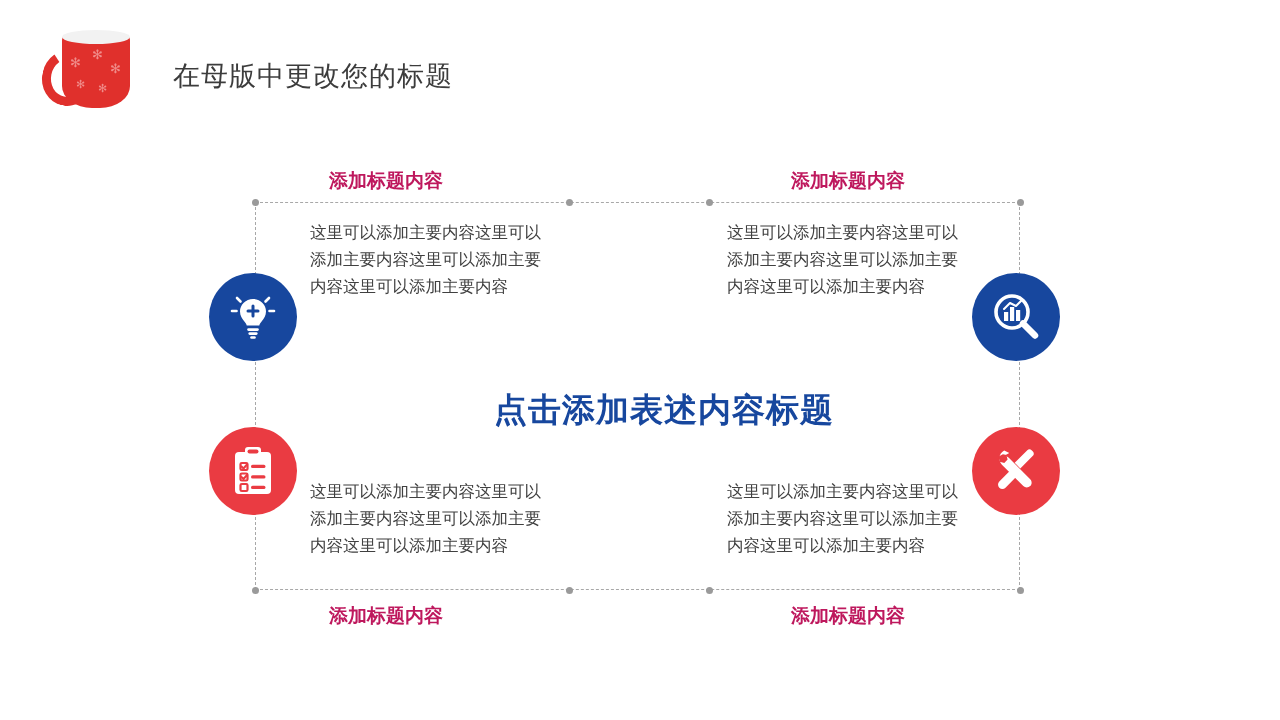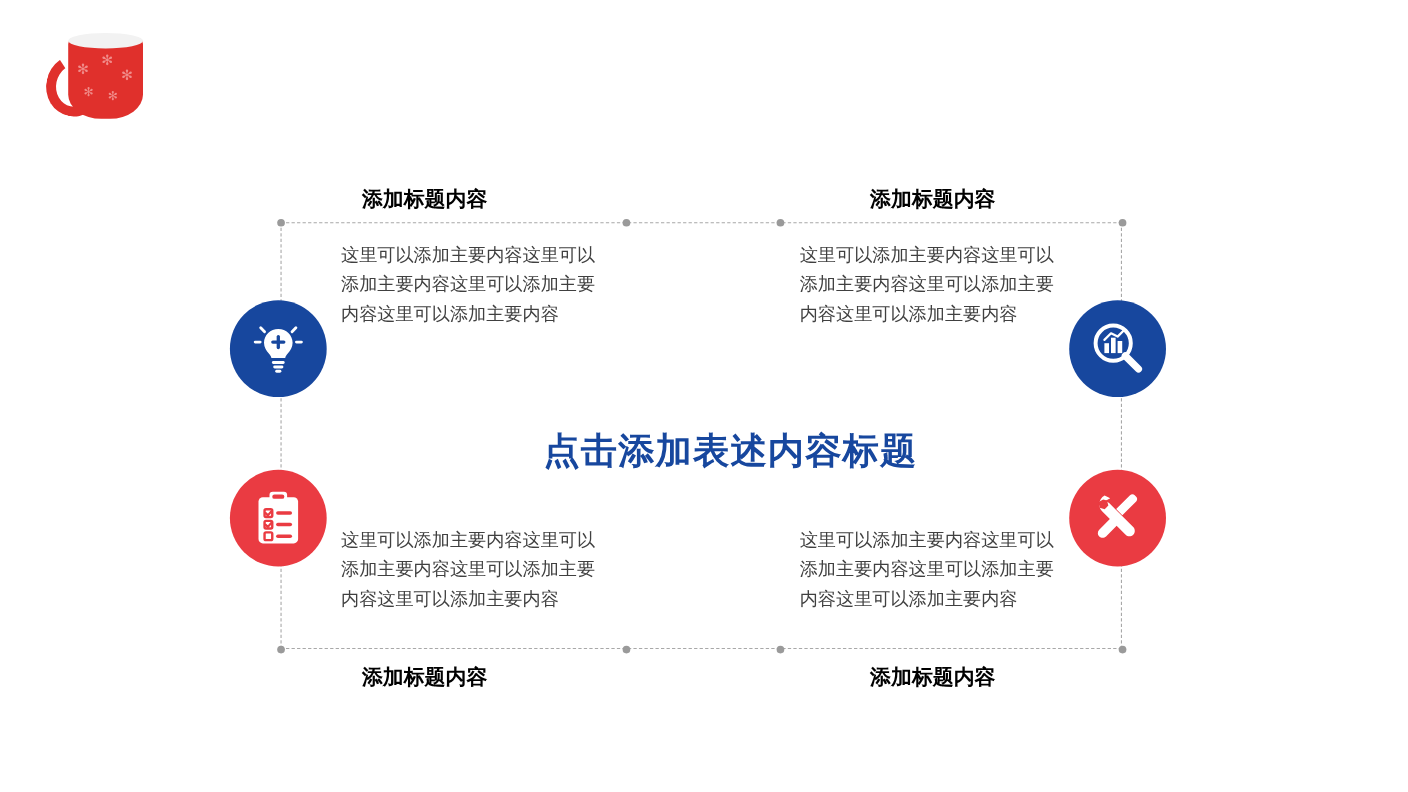--- a/index.html
+++ b/index.html
@@ -147,21 +147,21 @@
   .ic-bl { left: 209px; top: 427px; }
   .ic-br { left: 972px; top: 427px; }
 
   .icon-circle svg { display: block; }
 
   
   .q-head {
     position: absolute;
     font-size: 19px;
     font-weight: bold;
-    color: #000000;
+    color: #be185d;
     white-space: nowrap;
   }
   .qh-tl { left: 329px; top: 168px; }
   .qh-tr { left: 791px; top: 168px; }
   .qh-bl { left: 329px; top: 603px; }
   .qh-br { left: 791px; top: 603px; }
 
   
   .q-body {
     position: absolute;
@@ -185,20 +185,21 @@
       <div class="mug-handle"></div>
       <div class="mug-body">
         <span class="flake f1">✻</span>
         <span class="flake f2">✻</span>
         <span class="flake f3">✻</span>
         <span class="flake f4">✻</span>
         <span class="flake f5">✻</span>
       </div>
       <div class="mug-rim"></div>
     </div>
+    <div class="slide-title">在母版中更改您的标题</div>
   </div>
 
   <div class="dash-frame"></div>
   <div class="dot dot-tl"></div>
   <div class="dot dot-tr"></div>
   <div class="dot dot-bl"></div>
   <div class="dot dot-br"></div>
   <div class="dot dot-t-left"></div>
   <div class="dot dot-t-right"></div>
   <div class="dot dot-b-left"></div>

